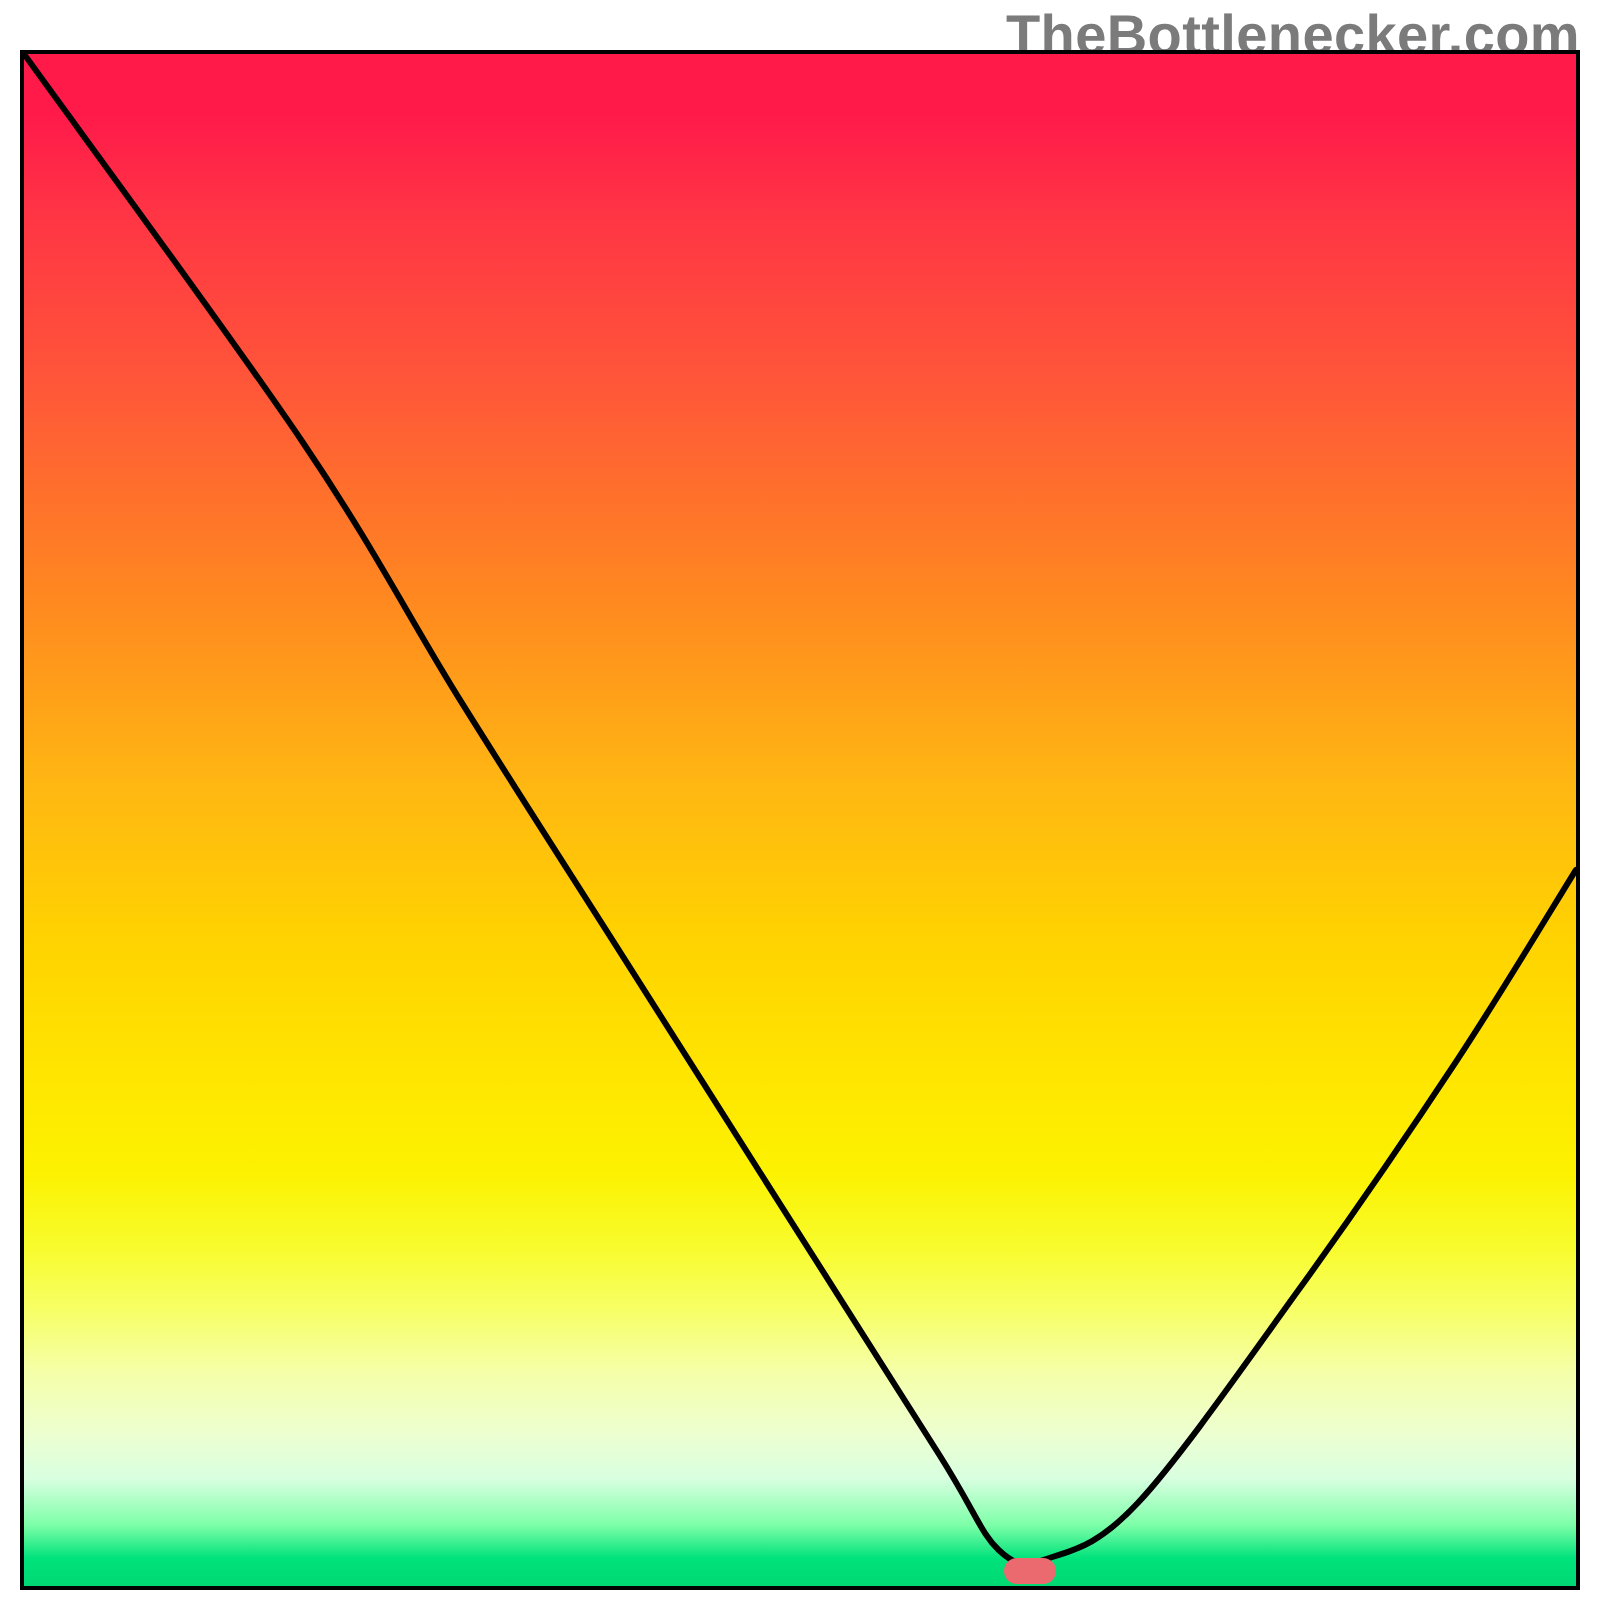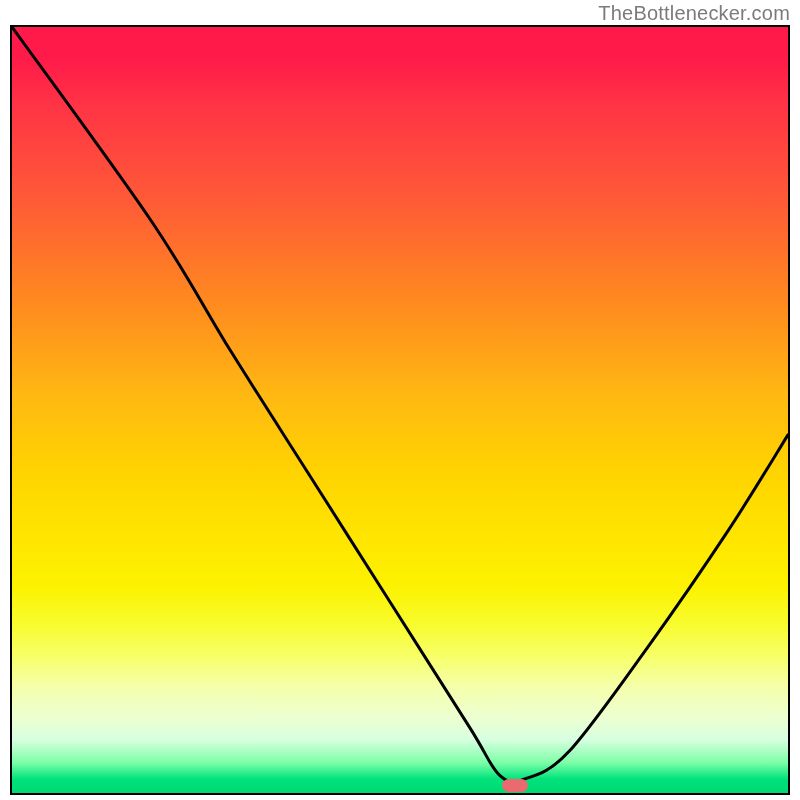--- a/index.html
+++ b/index.html
@@ -51,22 +51,22 @@
     border-radius: 7px;
     background: #ea6a6f;
     left: 490px;
     top: 752px;
   }
   .attribution {
     position: absolute;
     top: 2px;
     right: 10px;
     color: #7b7b7b;
-    font-size: 20px;
-    font-weight: 400;
+    font-size: 28px;
+    font-weight: 700;
     letter-spacing: 0.2px;
     margin-left: 28px;
   }
   svg.curve {
     position: absolute;
     inset: 0;
   }
 </style>
 </head>
 <body>

